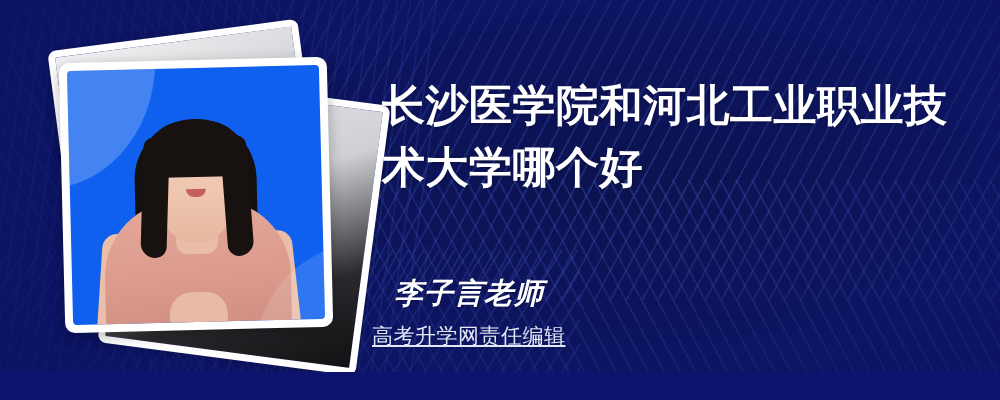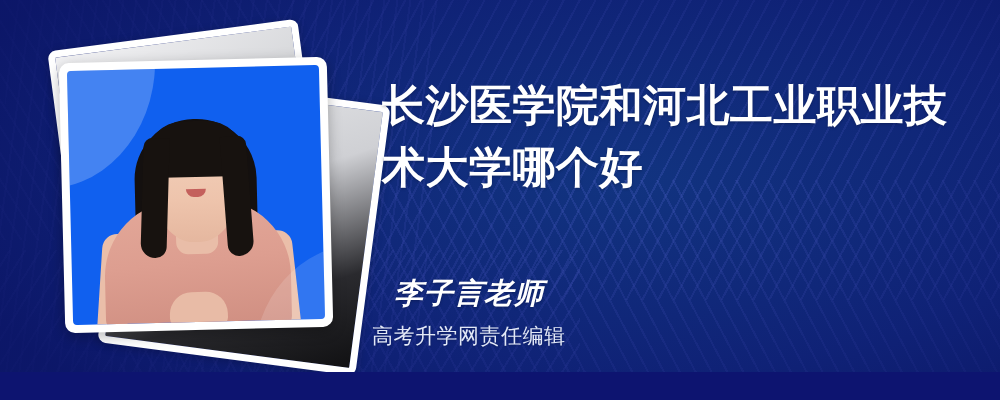--- a/index.html
+++ b/index.html
@@ -8,21 +8,21 @@
     width:1000px; height:400px;
     overflow:hidden;
     background:#0d1470;
     font-family:"DejaVu Sans","Liberation Sans",sans-serif;
   }
 
   #banner {
     position:relative;
     width:1000px; height:372px;
     overflow:hidden;
-    background:#0c4a6e;
+    background:#000000;
   }
 
   
   .bg-layer { position:absolute; inset:0; pointer-events:none; }
 
   
   .bg-vert {
     left:0; top:-40px; width:430px; height:480px;
     background:repeating-linear-gradient(
       95deg,
@@ -256,20 +256,21 @@
     font-style:italic;
   }
   #author-role {
     position:absolute;
     left:-8px; top:322px;
     font-size:21px;
     font-weight:normal;
     color:#e2e8f7;
     letter-spacing:0.5px;
     text-shadow:0 1px 2px rgba(0,0,0,0.2);
+    text-decoration:underline;
   }
 </style>
 </head>
 <body>
 
 <div id="banner">
 
   <div class="bg-layer bg-vert"></div>
   <div class="bg-layer bg-diag-a"></div>
   <div class="bg-layer bg-diag-b"></div>

